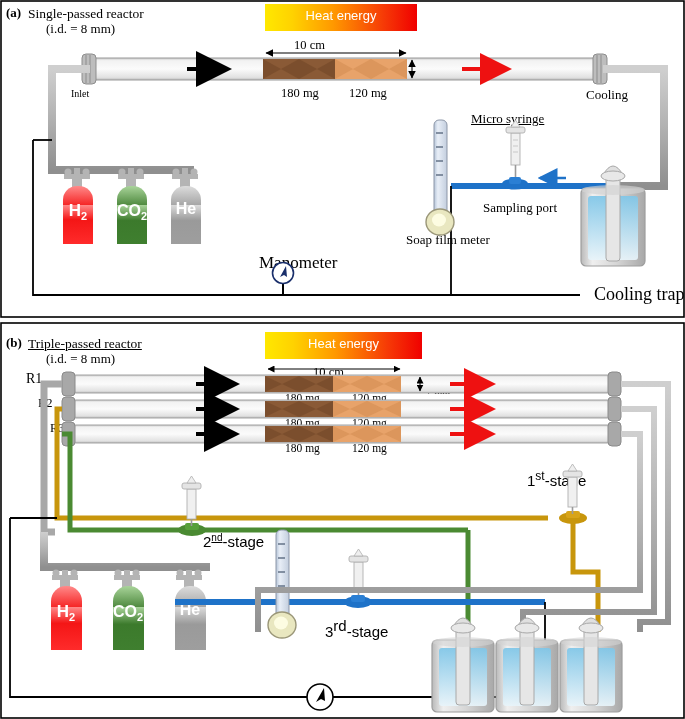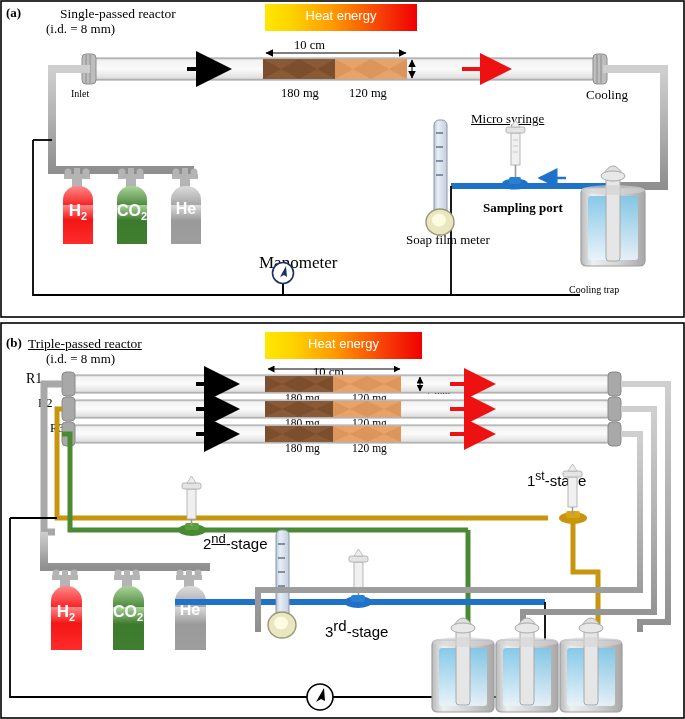--- a/index.html
+++ b/index.html
@@ -13,41 +13,41 @@
   .san{font-family:"Liberation Sans",sans-serif;}
   .bold{font-weight:bold;}
   svg{position:absolute;top:0;left:0;overflow:visible;}
 </style>
 </head>
 <body>
 
 <div class="panel" id="panel-a">
 
   <div class="lbl bold ser" style="left:6px;top:6px;font-size:13px;">(a)</div>
-  <div class="lbl ser" style="left:28px;top:6px;font-size:13.5px;margin-left:32px;">Single-passed reactor</div>
+  <div class="lbl ser" style="left:28px;top:6px;font-size:13.5px;">Single-passed reactor</div>
   <div class="lbl ser" style="left:46px;top:22px;font-size:13px;">(i.d. = 8 mm)</div>
 
   <div style="position:absolute;left:265px;top:4px;width:152px;height:27px;
        background:linear-gradient(90deg,#ffe800 0%,#ffd200 18%,#ff9800 45%,#f63a06 78%,#f00000 100%);"></div>
   <div class="lbl san" style="left:265px;top:9px;width:152px;text-align:center;font-size:13px;color:#fff;">Heat energy</div>
 
   <div class="lbl ser" style="left:294px;top:38px;font-size:12.5px;">10 cm</div>
   <div class="lbl ser" style="left:437px;top:62px;font-size:12.5px;">7 mm</div>
 
   <div class="lbl ser" style="left:281px;top:86px;font-size:12.5px;">180 mg</div>
   <div class="lbl ser" style="left:349px;top:86px;font-size:12.5px;">120 mg</div>
 
   <div class="lbl ser" style="left:71px;top:88px;font-size:10px;">Inlet</div>
   <div class="lbl ser" style="left:586px;top:88px;font-size:13px;">Cooling</div>
 
   <div class="lbl ser" style="left:259px;top:253px;font-size:17px;text-align:center;">Manometer</div>
   <div class="lbl ser" style="left:406px;top:233px;font-size:13px;">Soap film meter</div>
   <div class="lbl ser" style="left:471px;top:112px;font-size:13px;text-decoration:underline;">Micro syringe</div>
-  <div class="lbl ser" style="left:483px;top:201px;font-size:13px;font-weight:bold;">Sampling port</div>
-  <div class="lbl ser" style="left:569px;top:284px;font-size:10px;">Cooling trap</div>
+  <div class="lbl ser" style="left:483px;top:201px;font-size:13px;">Sampling port</div>
+  <div class="lbl ser" style="left:594px;top:284px;font-size:18px;">Cooling trap</div>
 
   <svg width="685" height="318">
     <defs>
       <linearGradient id="tubeG" x1="0" y1="0" x2="0" y2="1">
         <stop offset="0%" stop-color="#c9c9c9"></stop>
           <stop offset="12%" stop-color="#f2f2f2"></stop>
         <stop offset="50%" stop-color="#fbfbfb"></stop>
           <stop offset="88%" stop-color="#e2e2e2"></stop>
         <stop offset="100%" stop-color="#bdbdbd"></stop>
       </linearGradient>
@@ -235,21 +235,21 @@
   <div class="lbl ser" style="left:50px;top:99px;font-size:12.5px;">R3</div>
 
   <div class="lbl ser" style="left:285px;top:70px;font-size:11.5px;">180 mg</div>
   <div class="lbl ser" style="left:352px;top:70px;font-size:11.5px;">120 mg</div>
   <div class="lbl ser" style="left:285px;top:95px;font-size:11.5px;">180 mg</div>
   <div class="lbl ser" style="left:352px;top:95px;font-size:11.5px;">120 mg</div>
   <div class="lbl ser" style="left:285px;top:120px;font-size:11.5px;">180 mg</div>
   <div class="lbl ser" style="left:352px;top:120px;font-size:11.5px;">120 mg</div>
 
   <div class="lbl san" style="left:527px;top:148px;font-size:15px;"><span>1</span><sup style="font-size:12px;">st</sup><span>-stage</span></div>
-  <div class="lbl san" style="left:203px;top:210px;font-size:15px;"><span>2</span><sup style="font-size:13px;text-decoration:underline;">nd</sup><span>-stage</span></div>
+  <div class="lbl san" style="left:203px;top:210px;font-size:15px;"><span>2</span><sup style="font-size:10px;text-decoration:underline;">nd</sup><span>-stage</span></div>
   <div class="lbl san" style="left:325px;top:295px;font-size:15px;"><span>3</span><sup style="font-size:15px;">rd</sup><span>-stage</span></div>
 
   <svg width="685" height="397">
     <rect x="1" y="1" width="683" height="395" fill="none" stroke="#000" stroke-width="1.6"></rect>
 
     <g>
       <rect x="72" y="53" width="540" height="18" fill="url(#tubeG)" stroke="#9a9a9a" stroke-width="0.9"></rect>
       <rect x="265" y="54" width="68" height="16" fill="#8a5a36"></rect>
       <path d="M265,54 Q282,62 299,70 Q316,62 333,54 L333,70 Q316,62 299,54 Q282,62 265,70 Z" fill="#6f4526" opacity="0.55"></path>
       <rect x="333" y="54" width="68" height="16" fill="#e8a36a"></rect>

